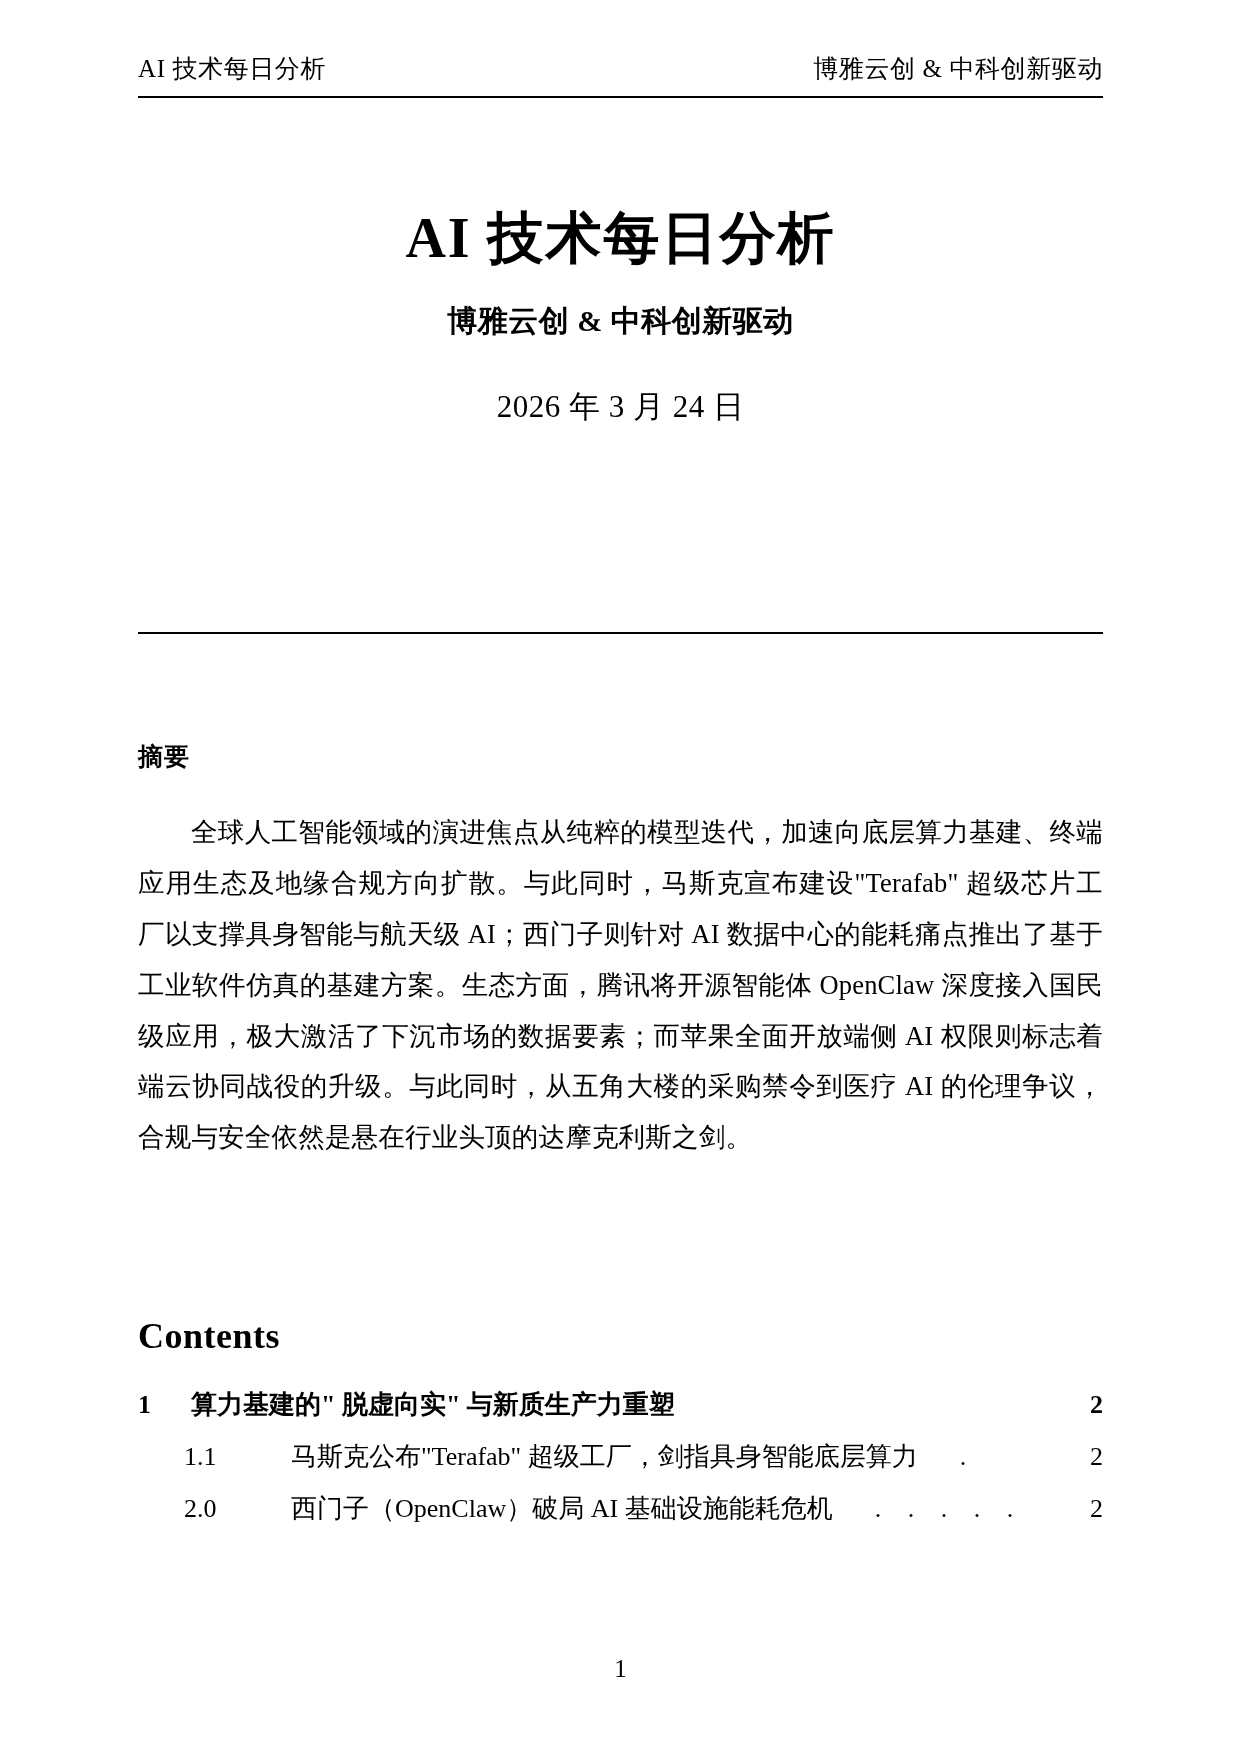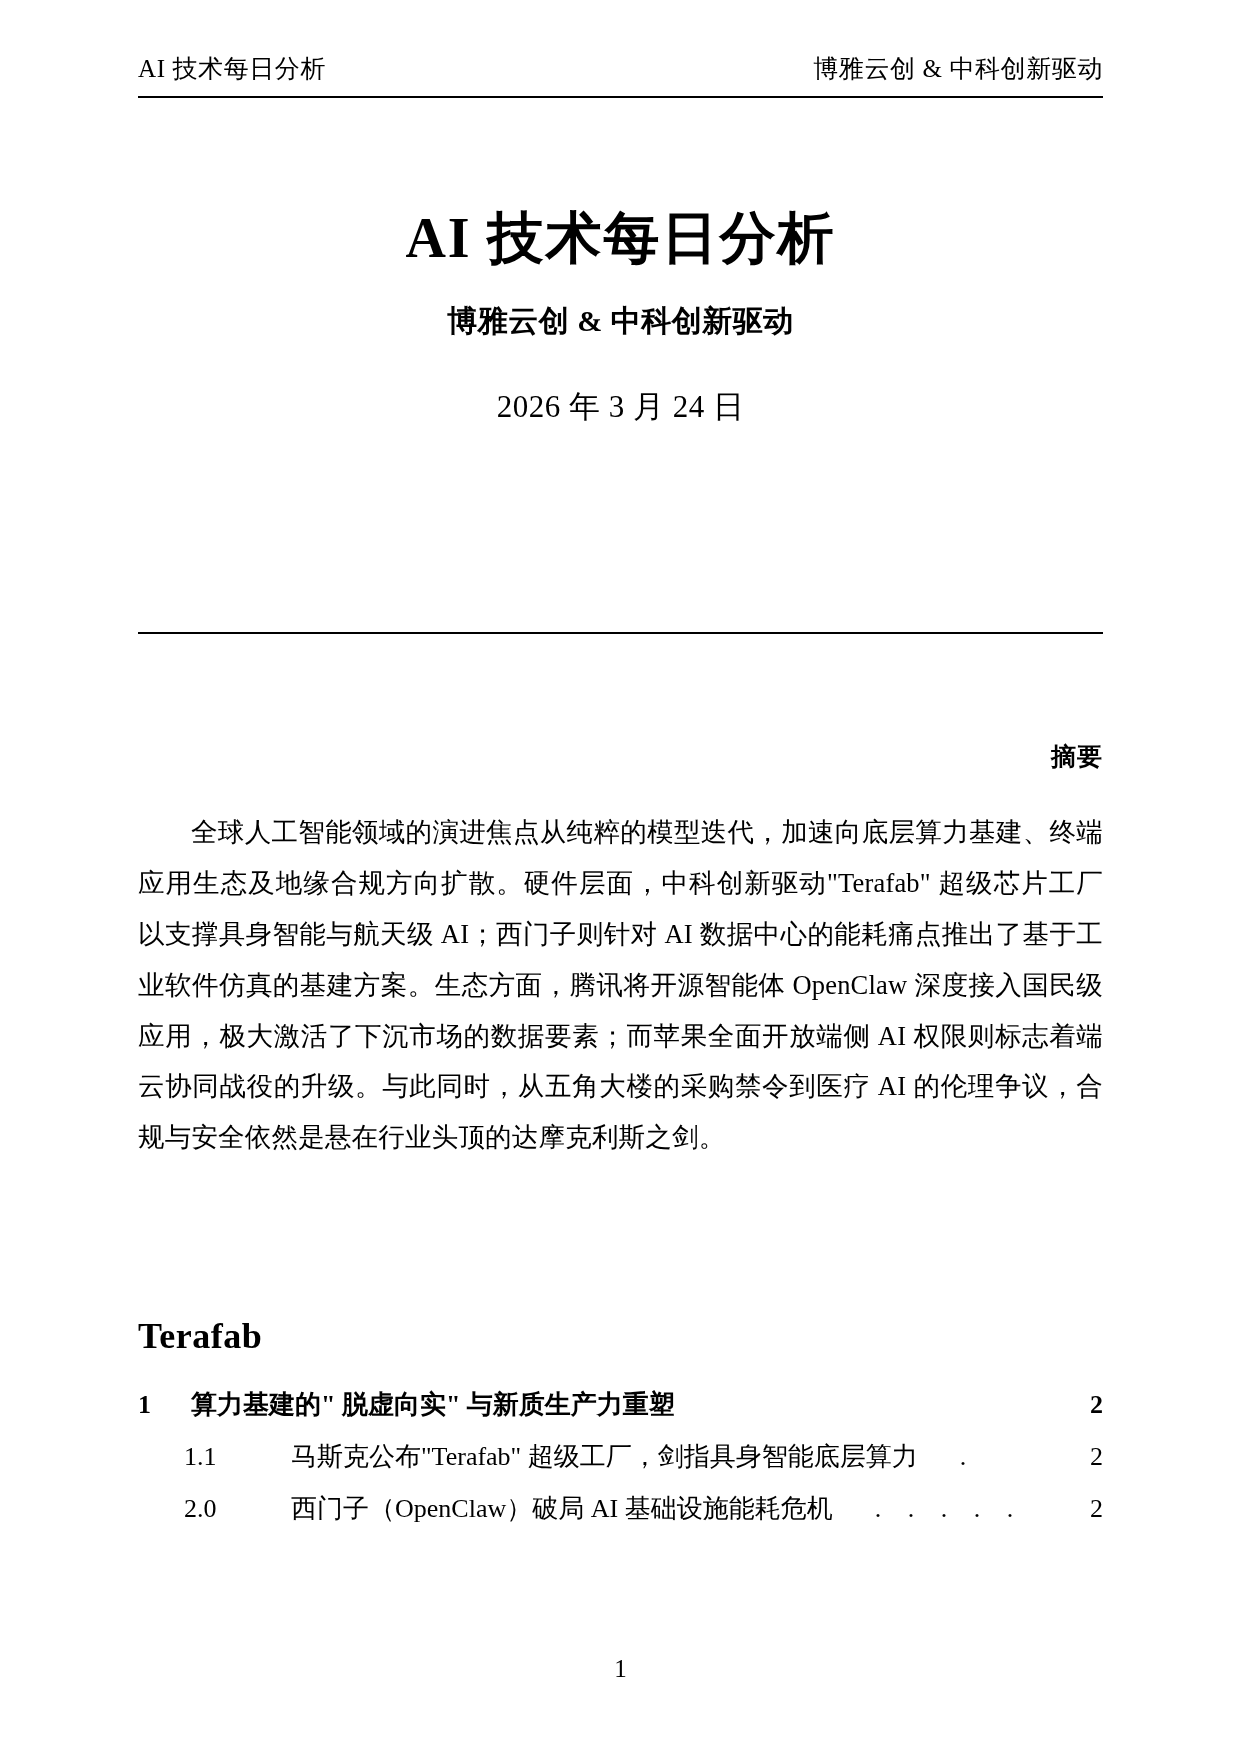--- a/index.html
+++ b/index.html
@@ -95,21 +95,21 @@
   }
 
   
   .abstract-wrap {
     position: absolute;
     left: 138px;
     top: 740px;
     width: 965px;
   }
   .abstract-heading {
-    text-align: right;
+    text-align: left;
     font-size: 25px;
     font-weight: bold;
     margin: 0 0 34px 0;
     letter-spacing: 1px;
   }
   .abstract-body {
     font-size: 26.5px;
     line-height: 1.92;
     text-align: justify;
     text-justify: inter-ideograph;
@@ -192,25 +192,25 @@
 
   <div class="titleblock">
     <h1 class="doc-title">AI 技术每日分析</h1>
     <p class="doc-authors">博雅云创 &amp; 中科创新驱动</p>
     <p class="doc-date">2026 年 3 月 24 日</p>
   </div>
   <div class="title-rule"></div>
 
   <div class="abstract-wrap">
     <div class="abstract-heading">摘要</div>
-    <p class="abstract-body">全球人工智能领域的演进焦点从纯粹的模型迭代，加速向底层算力基建、终端应用生态及地缘合规方向扩散。硬件层面，中科创新驱动"Terafab" 超级芯片工厂以支撑具身智能与航天级 AI；西门子则针对 AI 数据中心的能耗痛点推出了基于工业软件仿真的基建方案。生态方面，腾讯将开源智能体 OpenClaw 深度接入国民级应用，极大激活了下沉市场的数据要素；而苹果全面开放端侧 AI 权限则标志着端云协同战役的升级。与此同时，从五角大楼的采购禁令到医疗 AI 的伦理争议，合规与安全依然是悬在行业头顶的达摩克利斯之剑。</p>
+    <p class="abstract-body">全球人工智能领域的演进焦点从纯粹的模型迭代，加速向底层算力基建、终端应用生态及地缘合规方向扩散。与此同时，马斯克宣布建设"Terafab" 超级芯片工厂以支撑具身智能与航天级 AI；西门子则针对 AI 数据中心的能耗痛点推出了基于工业软件仿真的基建方案。生态方面，腾讯将开源智能体 OpenClaw 深度接入国民级应用，极大激活了下沉市场的数据要素；而苹果全面开放端侧 AI 权限则标志着端云协同战役的升级。与此同时，从五角大楼的采购禁令到医疗 AI 的伦理争议，合规与安全依然是悬在行业头顶的达摩克利斯之剑。</p>
   </div>
 
   <div class="contents-wrap">
-    <div class="contents-heading">Terafab</div>
+    <div class="contents-heading">Contents</div>
 
     <div class="toc-entry level1">
       <span class="toc-num">1</span>
       <span class="toc-text">算力基建的" 脱虚向实" 与新质生产力重塑</span>
       <span class="toc-leader"></span>
       <span class="toc-page">2</span>
     </div>
 
     <div class="toc-entry level2">
       <span class="toc-num">1.1</span>

